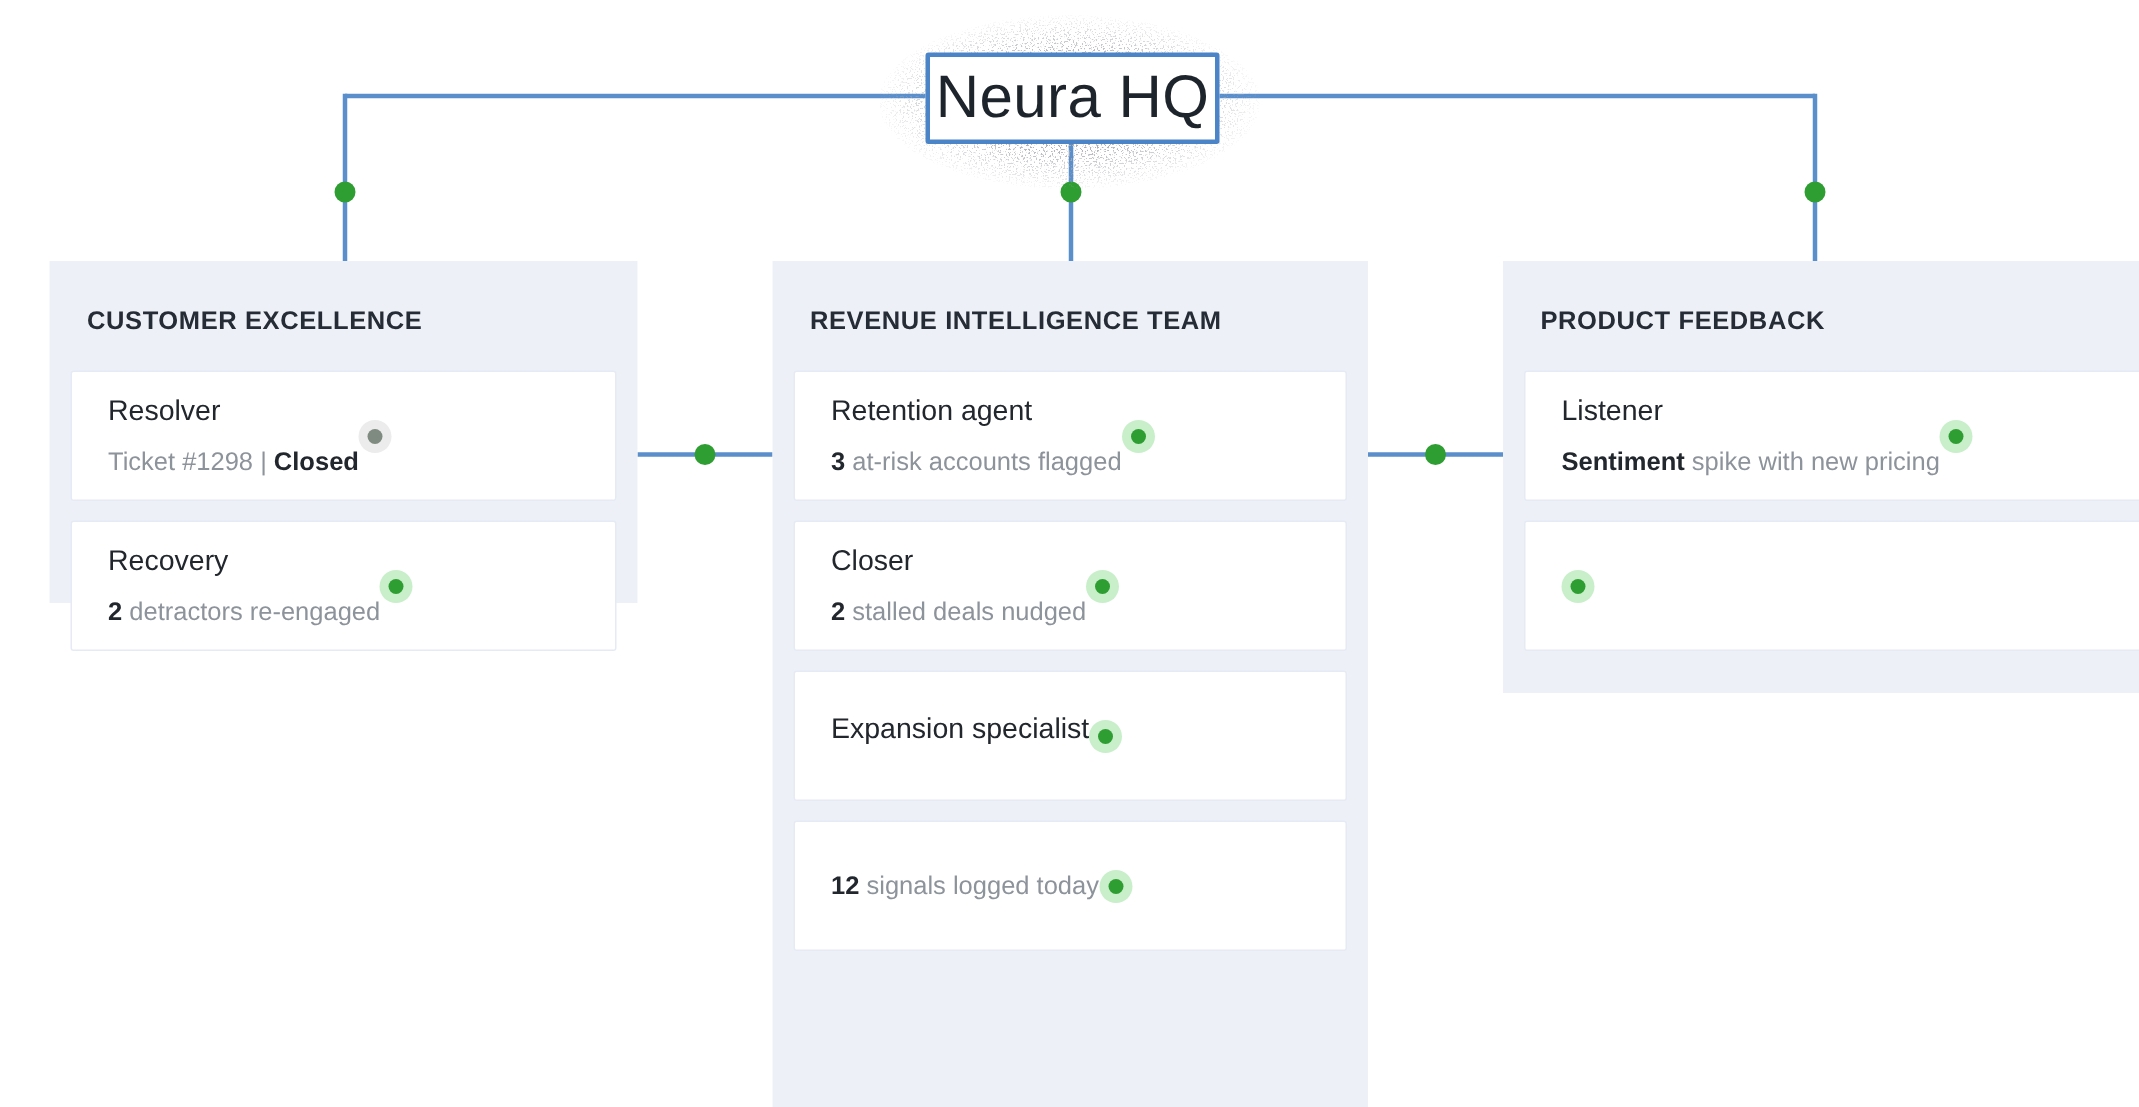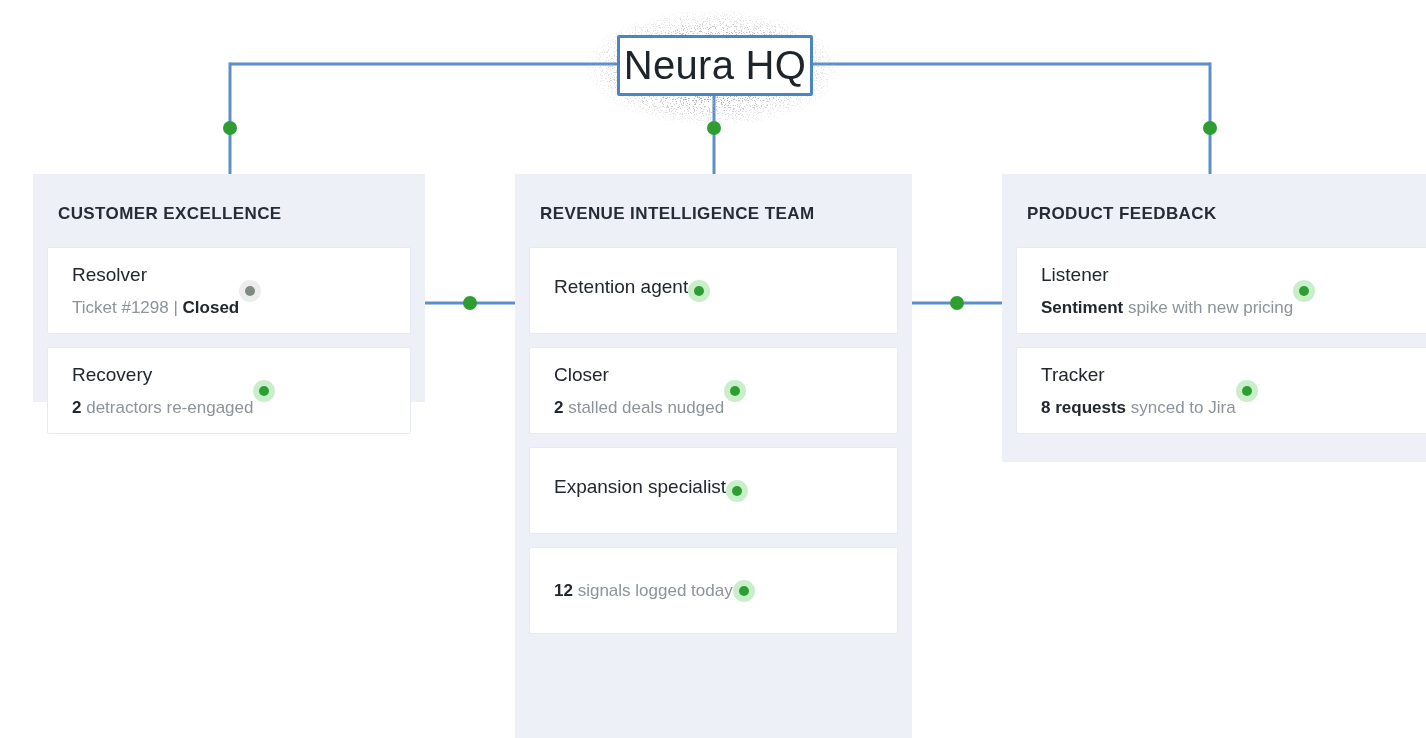--- a/index.html
+++ b/index.html
@@ -144,20 +144,21 @@
         </span>
     </div>
   </section>
 
   <section class="panel panel-middle">
     <h2 class="panel-title">REVENUE INTELLIGENCE TEAM</h2>
 
     <div class="card">
       <div class="card-text">
         <div class="agent-name">Retention agent</div>
+        <div class="agent-detail"><span class="t-gray"></span><span class="t-strong">3</span><span class="t-gray"> at-risk accounts flagged</span></div>
       </div>
       <span class="dot-badge active">
           <span class="dot-inner"></span>
         </span>
     </div>
 
     <div class="card">
       <div class="card-text">
         <div class="agent-name">Closer</div>
         <div class="agent-detail"><span class="t-gray"></span><span class="t-strong">2</span><span class="t-gray"> stalled deals nudged</span></div>
@@ -193,23 +194,19 @@
       <div class="card-text">
         <div class="agent-name">Listener</div>
         <div class="agent-detail"><span class="t-strong">Sentiment</span><span class="t-gray"> spike with new pricing</span></div>
       </div>
       <span class="dot-badge active">
           <span class="dot-inner"></span>
         </span>
     </div>
 
     <div class="card">
-      <div class="card-text">
-        <div class="agent-name">Tracker</div>
-        <div class="agent-detail"><span class="t-strong">8 requests</span><span class="t-gray"> synced to Jira</span></div>
-      </div>
       <span class="dot-badge active">
           <span class="dot-inner"></span>
         </span>
     </div>
   </section>
 
 </div>
 
 </body></html>

